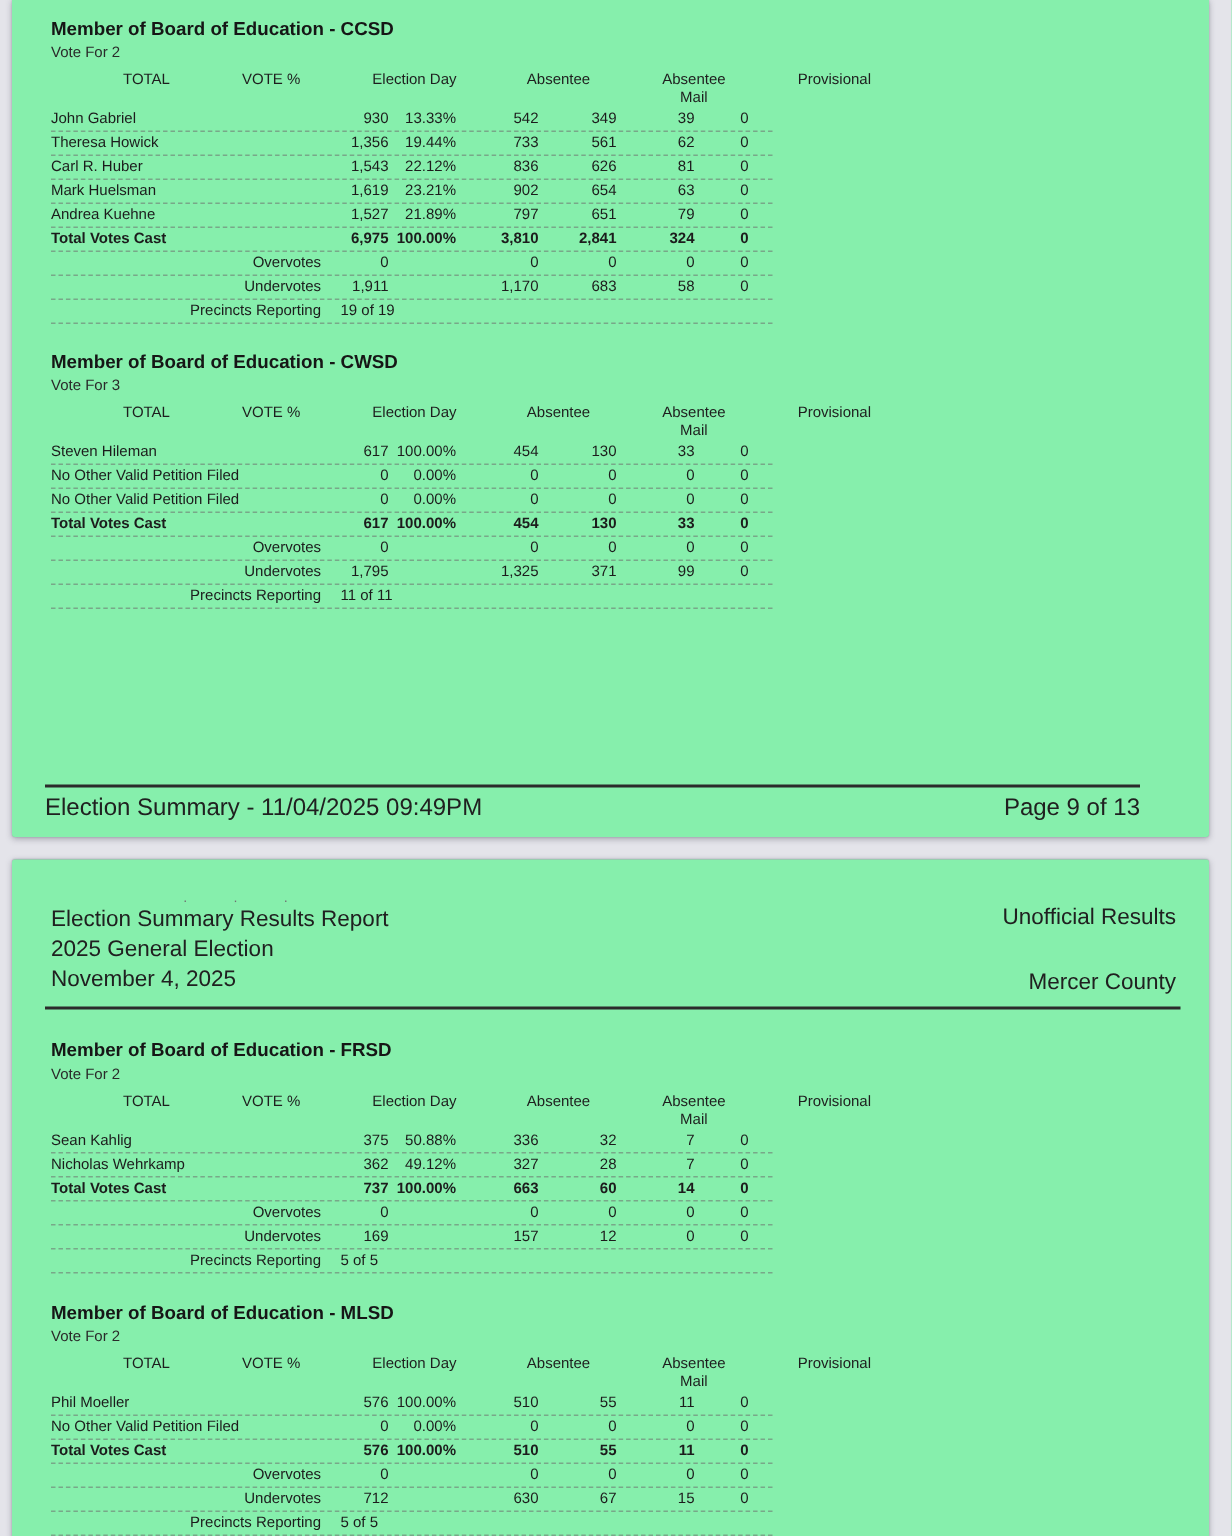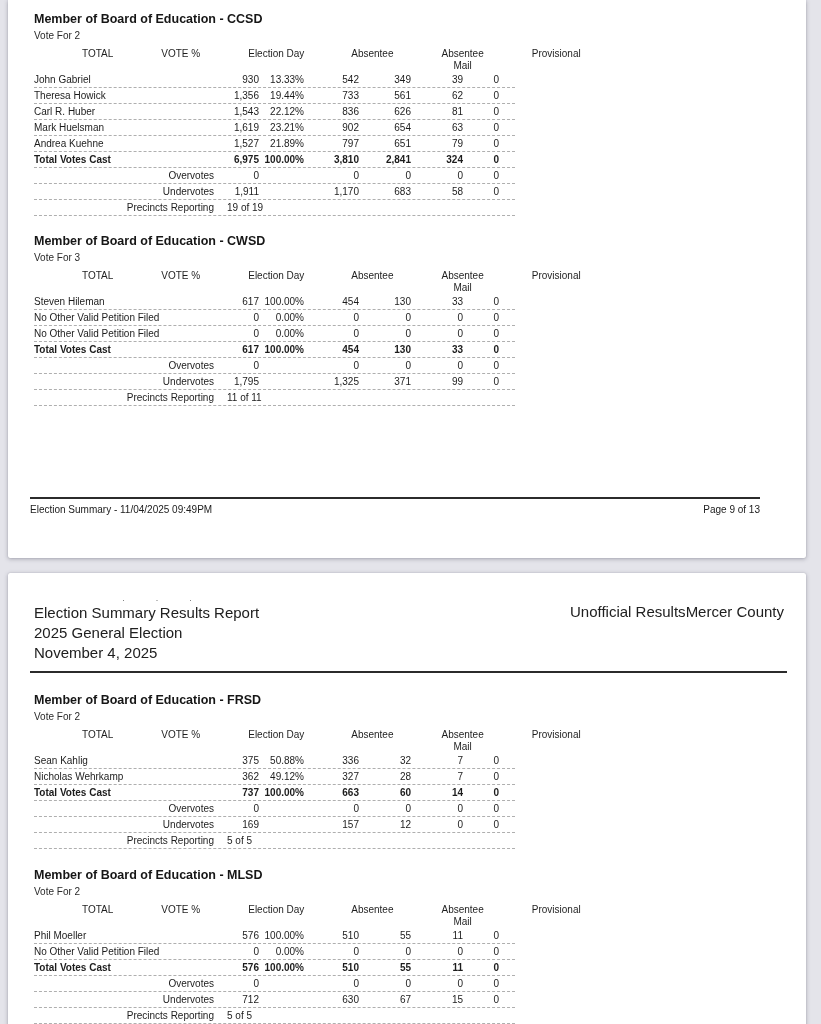--- a/index.html
+++ b/index.html
@@ -3,21 +3,21 @@
 <meta charset="utf-8">
 <style>
   html,body{margin:0;padding:0;}
   body{
     width:821px;height:1024px;position:relative;overflow:hidden;
     background:#e4e4ea;
     font-family:"Liberation Sans", sans-serif;
     color:#1c1c1c;
   }
   .page{
-    position:absolute;left:8px;width:798px;background:#ffffff;
+    position:absolute;left:8px;width:798px;background:#86efac;
     box-shadow:0 1px 4px rgba(50,50,70,.35), 0 0 1px rgba(50,50,70,.3);
   }
   #page-1{top:0;height:558px;border-radius:0 0 2px 2px;}
   #page-2{top:573px;height:480px;border-radius:2px 2px 0 0;}
   .content{padding:0 0 0 26px;}
   #page-1 .content{padding-top:12px;}
   #page-2 .content{padding-top:30px;}
 
   
   .race{margin:0;}
@@ -42,29 +42,29 @@
   .c.abm{width:52px;}
   .c.prov{width:36px;}
   .hl{line-height:12px;}
   .hl.sub{padding-right:12px;}
   .trow.total{font-weight:bold;}
   .trow.sub .label,.trow.precincts .label{padding-left:14px;text-align:right;}
   .prec-val{margin-left:13px;white-space:nowrap;font-size:10px;text-align:right;}
 
   
   .footer{
-    position:absolute;left:22px;top:497px;width:730px;
+    position:absolute;left:22px;top:523px;width:730px;
     border-top:2px solid #2b2b2b;padding-top:5px;
-    display:flex;justify-content:space-between;font-size:10px;color:#202020;align-items:flex-end;
+    display:flex;justify-content:space-between;font-size:16px;color:#202020;align-items:flex-end;
   }
 
   
   .rpt-header{display:flex;justify-content:space-between;padding-right:22px;position:relative;}
   .rpt-title-block div{font-size:15px;line-height:20px;color:#202020;}
-  .rpt-right-block{display:flex;flex-direction:row;justify-content:flex-end;text-align:right;height:60px;}
+  .rpt-right-block{display:flex;flex-direction:column;justify-content:space-between;text-align:right;height:60px;}
   .rpt-right-block div{font-size:15px;color:#202020;}
   .rule{height:2px;background:#2b2b2b;width:757px;margin-left:-4px;margin-top:8px;}
   .artifact{
     position:absolute;left:88px;top:-8px;color:#6f6f6f;font-size:9px;letter-spacing:14px;
   }
 </style>
 </head>
 <body>
 
 <div class="page" id="page-1">

